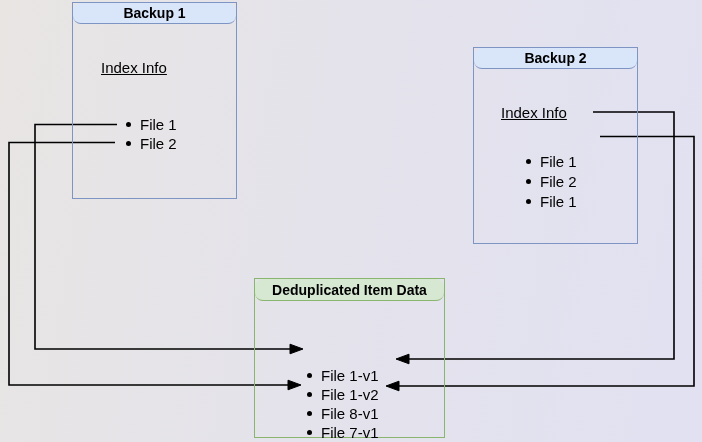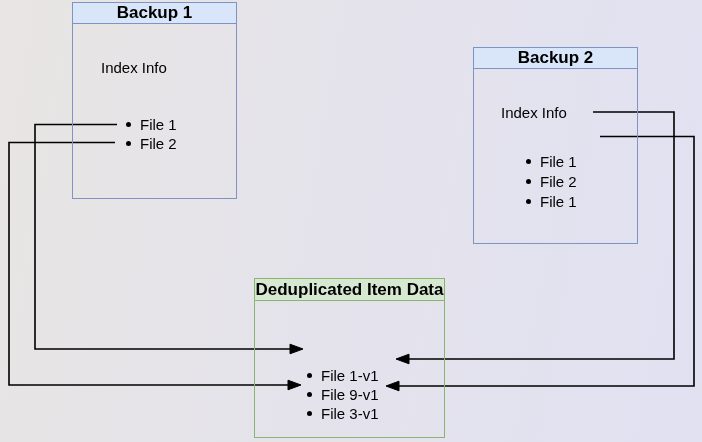--- a/index.html
+++ b/index.html
@@ -18,29 +18,31 @@
     border:1px solid;
     box-sizing:border-box;
     background:transparent;
   }
   .node.blue{border-color:var(--blue-border,#7e95c3);}
   .node.green{border-color:var(--green-border,#8ab56e);}
   .node-header{
     box-sizing:border-box;
     width:100%;
     display:flex;align-items:center;justify-content:center;
-    font-size:17px;font-weight:bold;color:#000;
+    font-size:14px;font-weight:bold;color:#000;
     border-bottom:1px solid;
+    border-radius:8px;
   }
   .blue .node-header{height:21px;background:var(--blue-fill,#d9e6fa);border-color:var(--blue-border,#7e95c3);}
   .green .node-header{height:22px;background:var(--green-fill,#d7e8d2);border-color:var(--green-border,#8ab56e);}
   .index-label{
     position:absolute;
     font-size:15px;color:#000;line-height:18px;
     white-space:nowrap;
+    text-decoration:underline;
   }
   ul.filelist{
     position:absolute;
     margin:0;padding:0;list-style:none;
   }
   ul.filelist li{
     display:flex;align-items:center;
     font-size:15px;color:#000;white-space:nowrap;
   }
   .lh19 li{height:19px;}
@@ -134,22 +136,26 @@
     <div class="node-header">
       <span>Deduplicated Item Data</span>
     </div>
     <ul class="filelist lh19" style="left:52px;top:60px;margin-top:27px;">
       <li>
         <span class="dot"></span>
         <span>File 1-v1</span>
       </li>
       <li>
         <span class="dot"></span>
-        <span>File 9-v1</span>
+        <span>File 1-v2</span>
       </li>
       <li>
         <span class="dot"></span>
-        <span>File 3-v1</span>
+        <span>File 8-v1</span>
+      </li>
+      <li>
+        <span class="dot"></span>
+        <span>File 7-v1</span>
       </li>
     </ul>
   </div>
 
 </div>
 
 </body></html>

